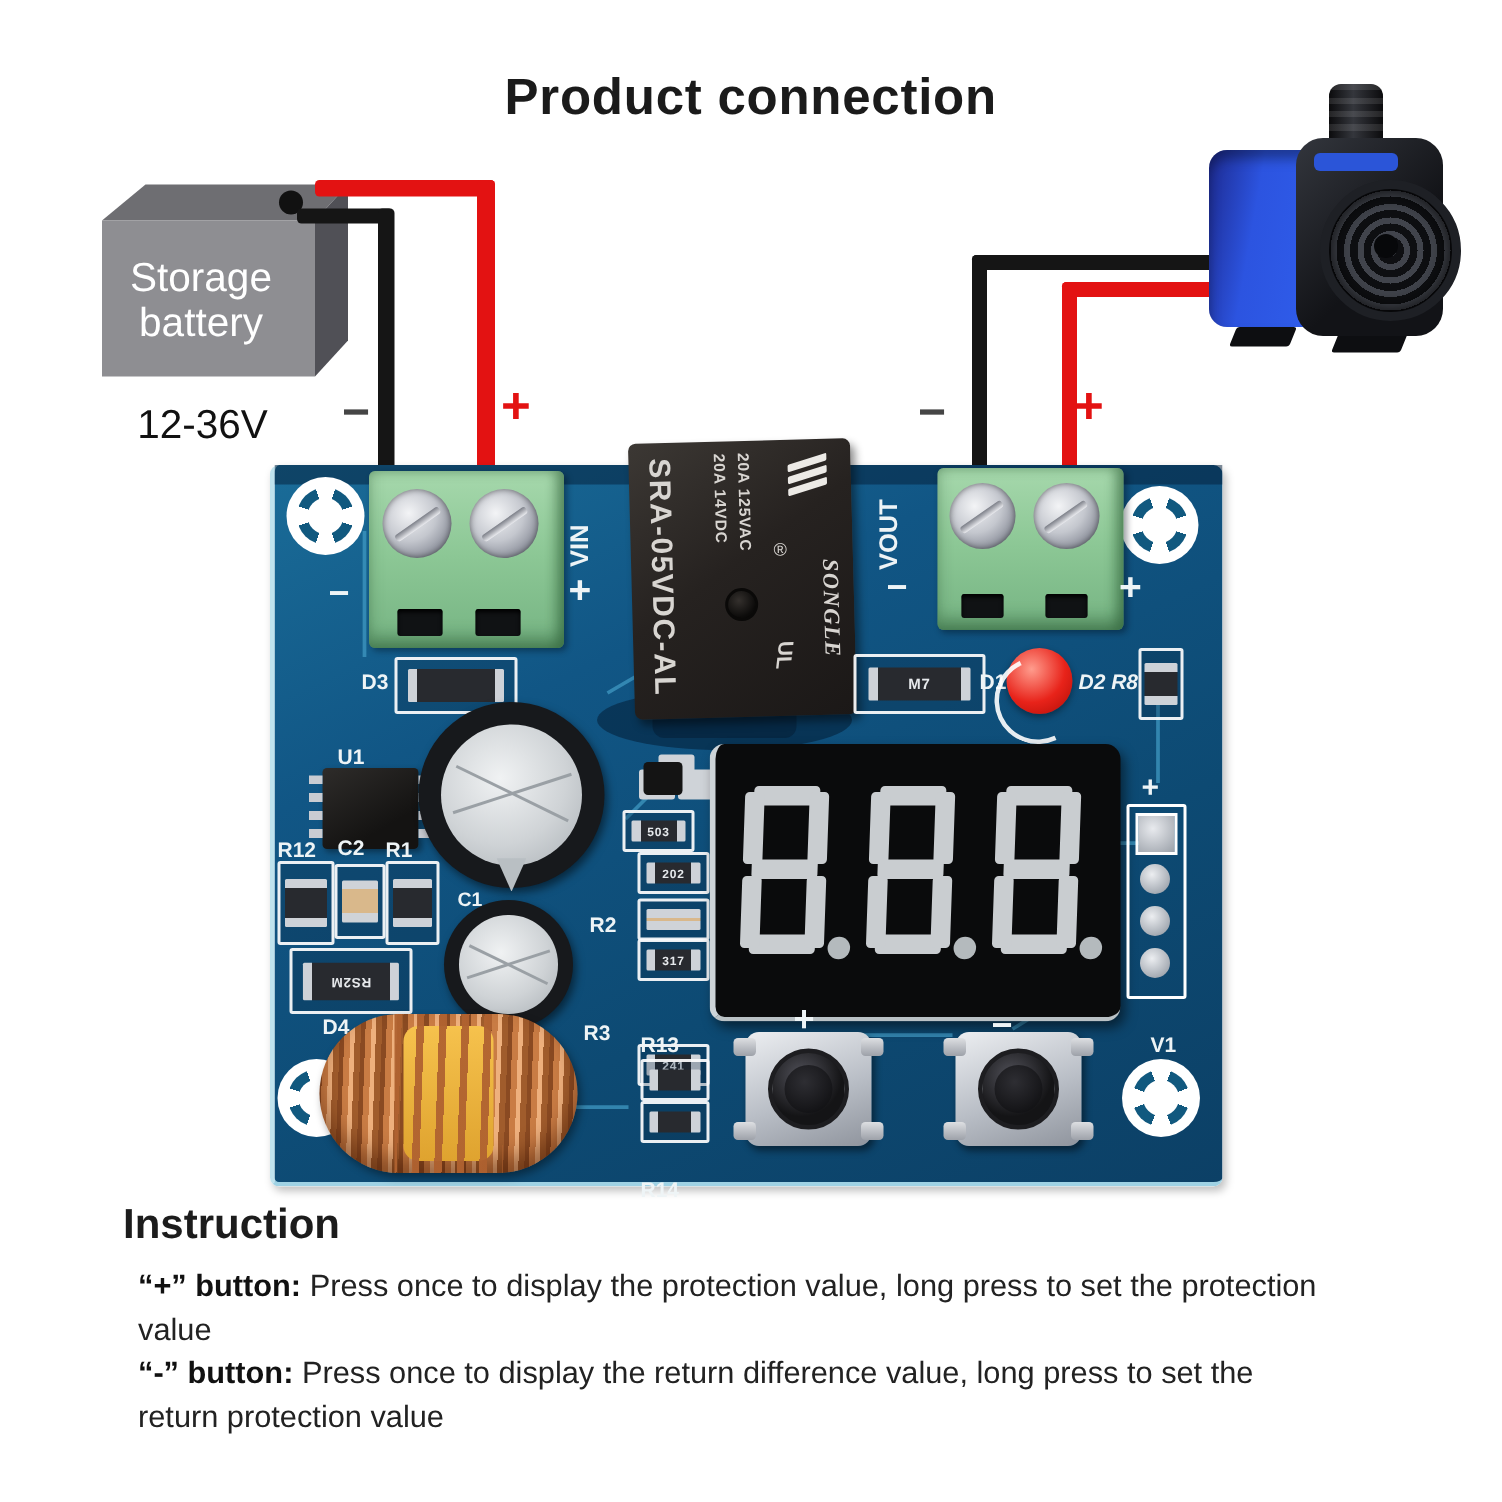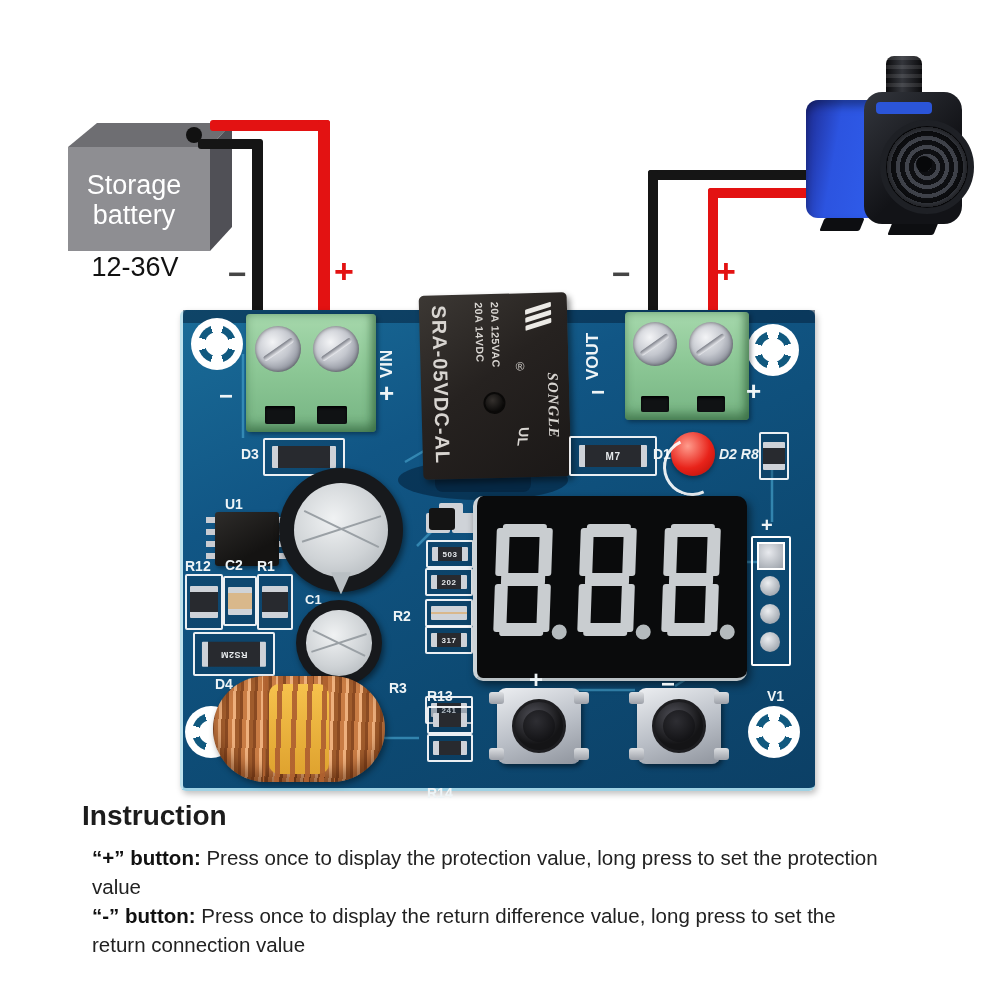--- a/index.html
+++ b/index.html
@@ -3,21 +3,21 @@
 <meta charset="utf-8">
 <style>
   html,body{margin:0;padding:0;background:#fff;}
   #stage{position:relative;width:1001px;height:1001px;background:#fff;overflow:hidden;
          font-family:"Liberation Sans",sans-serif;color:#1c1c1c;}
   .abs{position:absolute;}
   
   .title{left:0;right:0;top:46px;text-align:center;font-size:34px;font-weight:bold;letter-spacing:.5px;color:#1b1b1b;}
   
   .batt-text{color:#fff;font-size:27px;text-align:center;}
-  .batt-cap{font-size:27px;text-align:center;color:#111;}
+  .batt-cap{font-size:27px;text-align:center;color:#111;margin-top:16px;}
   
   .wire{position:absolute;border-radius:3px;}
   .wire.red{background:#e31212;}
   .wire.blk{background:#151515;}
   .pol{position:absolute;font-weight:bold;line-height:1;}
   .pol.red{color:#e31212;font-size:34px;}
   .pol.blk{color:#454545;font-size:32px;}
   
   .pump{left:806px;top:56px;width:160px;height:175px;}
   .pump .nozzle{position:absolute;left:80px;top:0;width:36px;height:52px;border-radius:8px 8px 3px 3px;
@@ -129,20 +129,21 @@
   
   .inst-head{left:82px;top:800px;font-size:28px;font-weight:bold;}
   .inst-body{left:92px;top:843px;width:800px;font-size:20.5px;line-height:29px;color:#222;}
   .inst-body b{font-weight:bold;color:#111;}
 </style>
 </head>
 <body>
 
 <div id="stage">
 
+  <div class="abs title">Product connection</div>
 
   <svg class="abs" style="left:56px;top:105px;" width="180" height="150">
     <polygon points="12,42 41,18 176,18 154,42" fill="#6e6e72"></polygon>
     <polygon points="154,42 176,18 176,122 154,146" fill="#505056"></polygon>
     <rect x="12" y="42" width="142" height="104" fill="#8e8e92"></rect>
     <circle cx="138" cy="30" r="8" fill="#111"></circle>
   </svg>
   <div class="abs batt-text" style="left:66px;top:200px;width:136px;">battery</div>
   <div class="abs batt-text" style="left:66px;top:170px;width:136px;">Storage</div>
   <div class="abs batt-cap" style="left:55px;top:252px;width:160px;">12-36V</div>
@@ -271,21 +272,21 @@
 
     <div class="obox" style="left:10px;top:322px;width:78px;height:40px;">
       <div class="chip" style="font-size:9px;transform:rotate(180deg);">RS2M</div>
     </div>
     <div class="silk lbl" style="left:32px;top:366px;">D4</div>
 
     <div class="inductor"></div>
 
     <div class="silk lbl" style="left:210px;top:298px;">R2</div>
     <div class="silk lbl" style="left:206px;top:370px;">R3</div>
-    <div class="obox" style="left:243px;top:230px;width:44px;height:24px;text-align:center;">
+    <div class="obox" style="left:232px;top:230px;width:44px;height:24px;text-align:center;">
       <div class="chip">503</div>
       </div>
     <div class="obox" style="left:242px;top:258px;width:44px;height:24px;">
       <div class="chip">202</div>
       </div>
     <div class="obox" style="left:242px;top:289px;width:44px;height:24px;">
       <div class="chip tan"></div>
       </div>
     <div class="obox" style="left:242px;top:316px;width:44px;height:24px;">
       <div class="chip">317</div>
@@ -349,16 +350,16 @@
         <div class="chip"></div>
       </div>
     <div class="silk lbl" style="left:244px;top:450px;margin-top:25px;">R14</div>
 
     <div class="silk lbl" style="left:584px;top:378px;">V1</div>
   </div>
 
   <div class="abs inst-head">Instruction</div>
   <div class="abs inst-body">
     <span><b>“+” button:</b><span> Press once to display the protection value, long press to set the protection value</span></span><br>
-    <span><b>“-” button:</b><span> Press once to display the return difference value, long press to set the return connection value</span></span>
+    <span><b>“-” button:</b><span> Press once to display the return difference value, long press to set the return protection value</span></span>
   </div>
 
 </div>
 
 </body></html>

